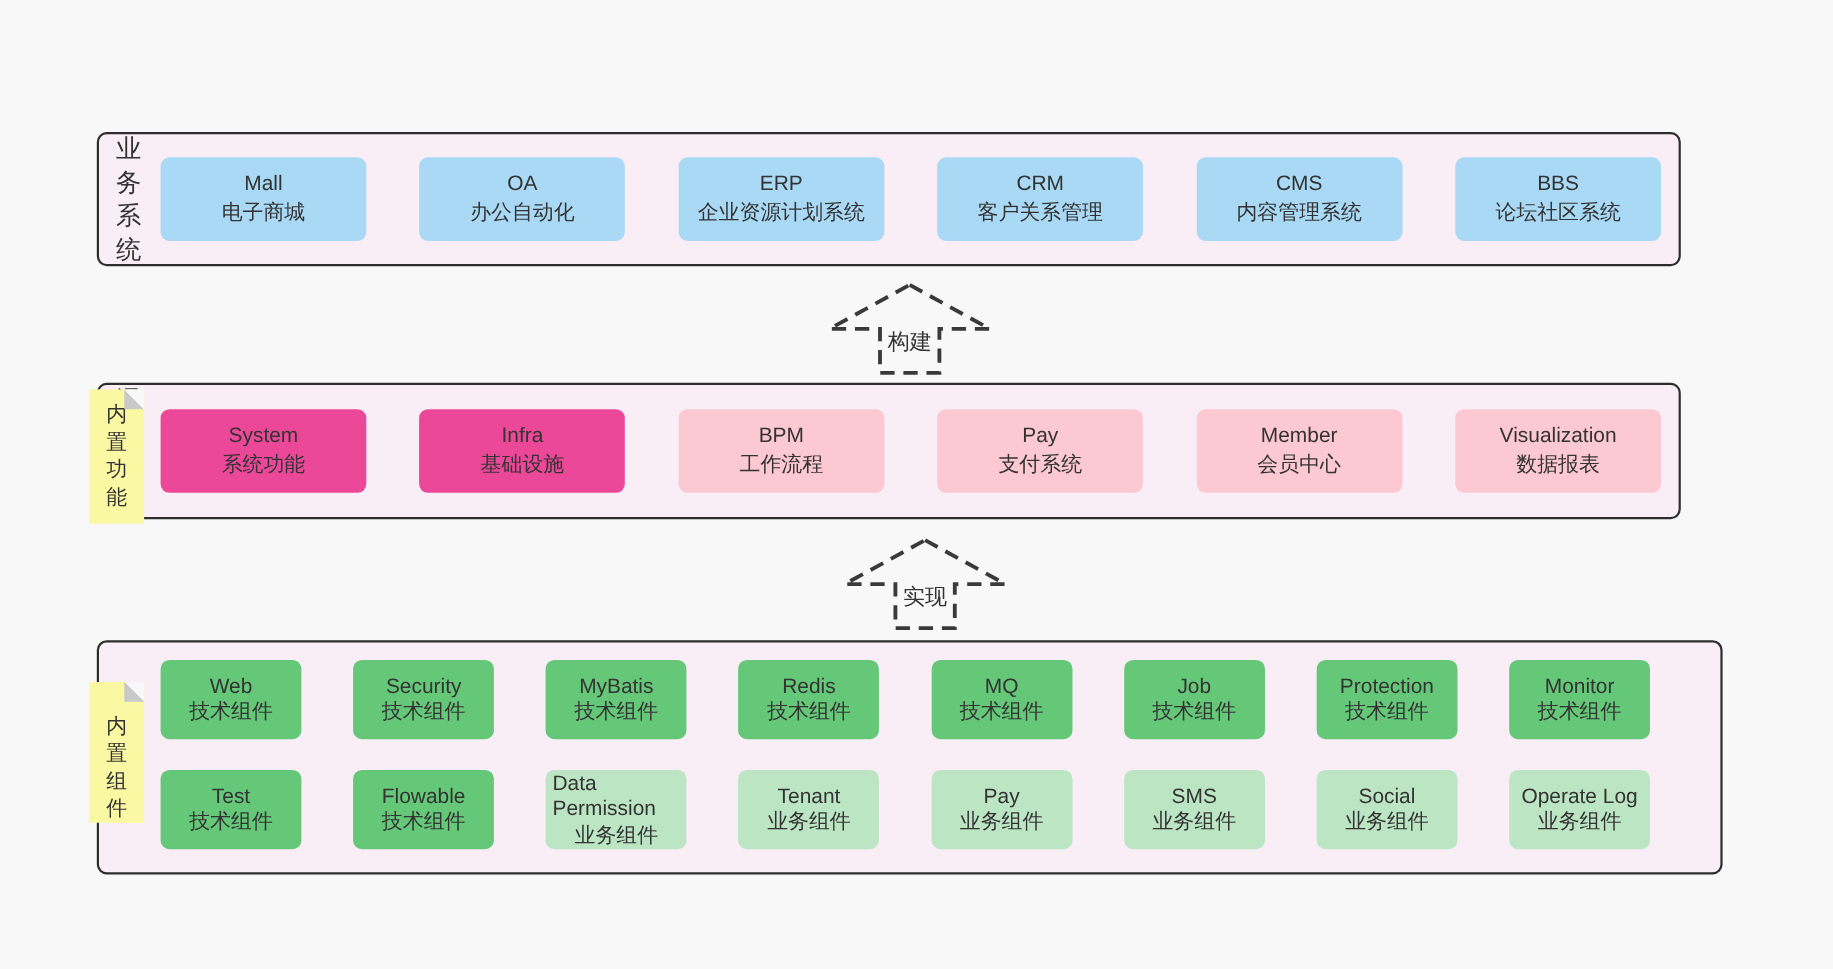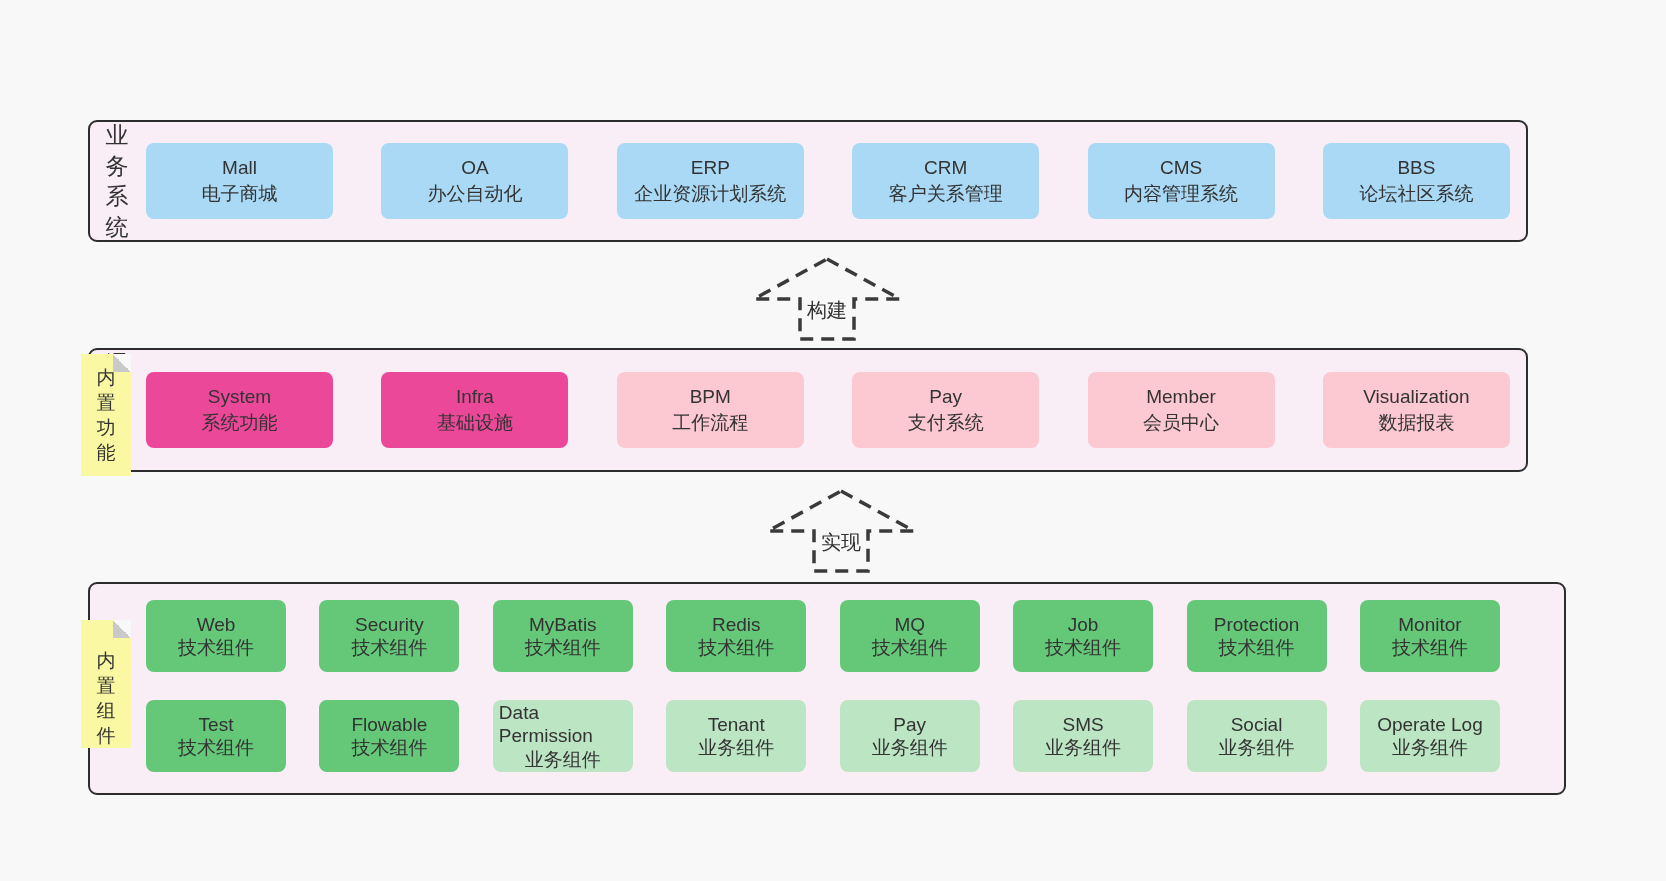--- a/index.html
+++ b/index.html
@@ -33,21 +33,21 @@
   #layer-components .boxrow { left:56px; right:64px; }
   #layer-components .row1 { top:16px; }
   #layer-components .row2 { top:116px; }
 
   .box {
     border-radius:8px; display:flex; flex-direction:column;
     align-items:center; justify-content:center; text-align:left;
     font-size:19px; line-height:1.35; color:#333; padding:2px 6px;
   }
   .w187 { width:187px; height:76px; }
-  .w140 { width:140px; height:72px; line-height:1.22; }
+  .w140 { width:128px; height:72px; line-height:1.22; }
 
   .blue       { background:#a9d9f5; }
   .red        { background:#ec4899; }
   .pink       { background:#fcc8d2; }
   .green      { background:#64c878; }
   .lightgreen { background:#bce5c4; }
 
   
   .sticky {
     position:absolute; left:38px; width:50px; background:#fbf8a3;

